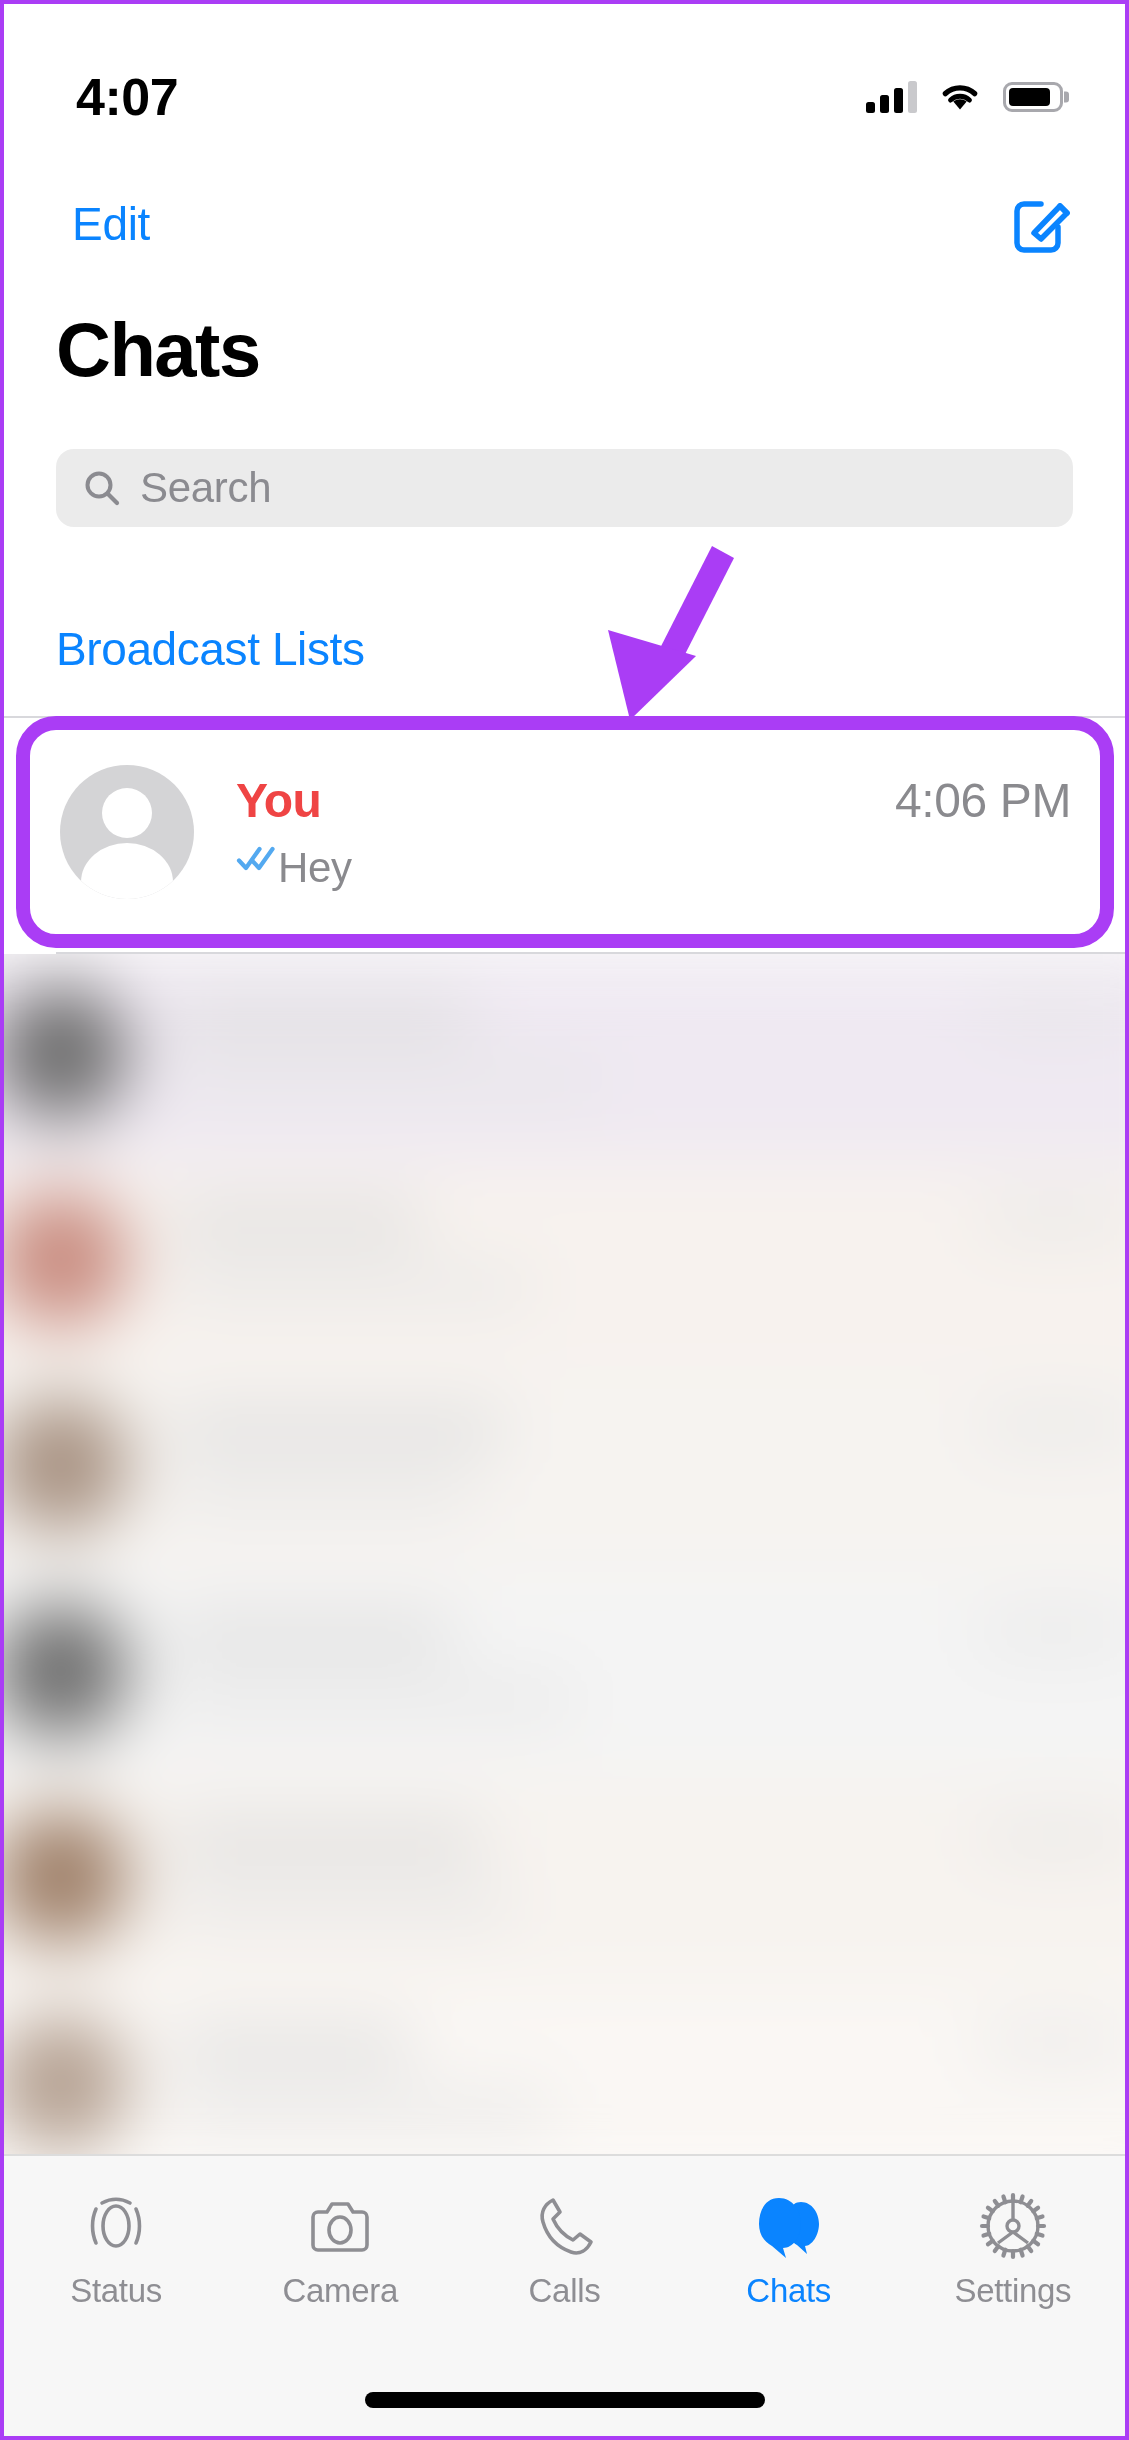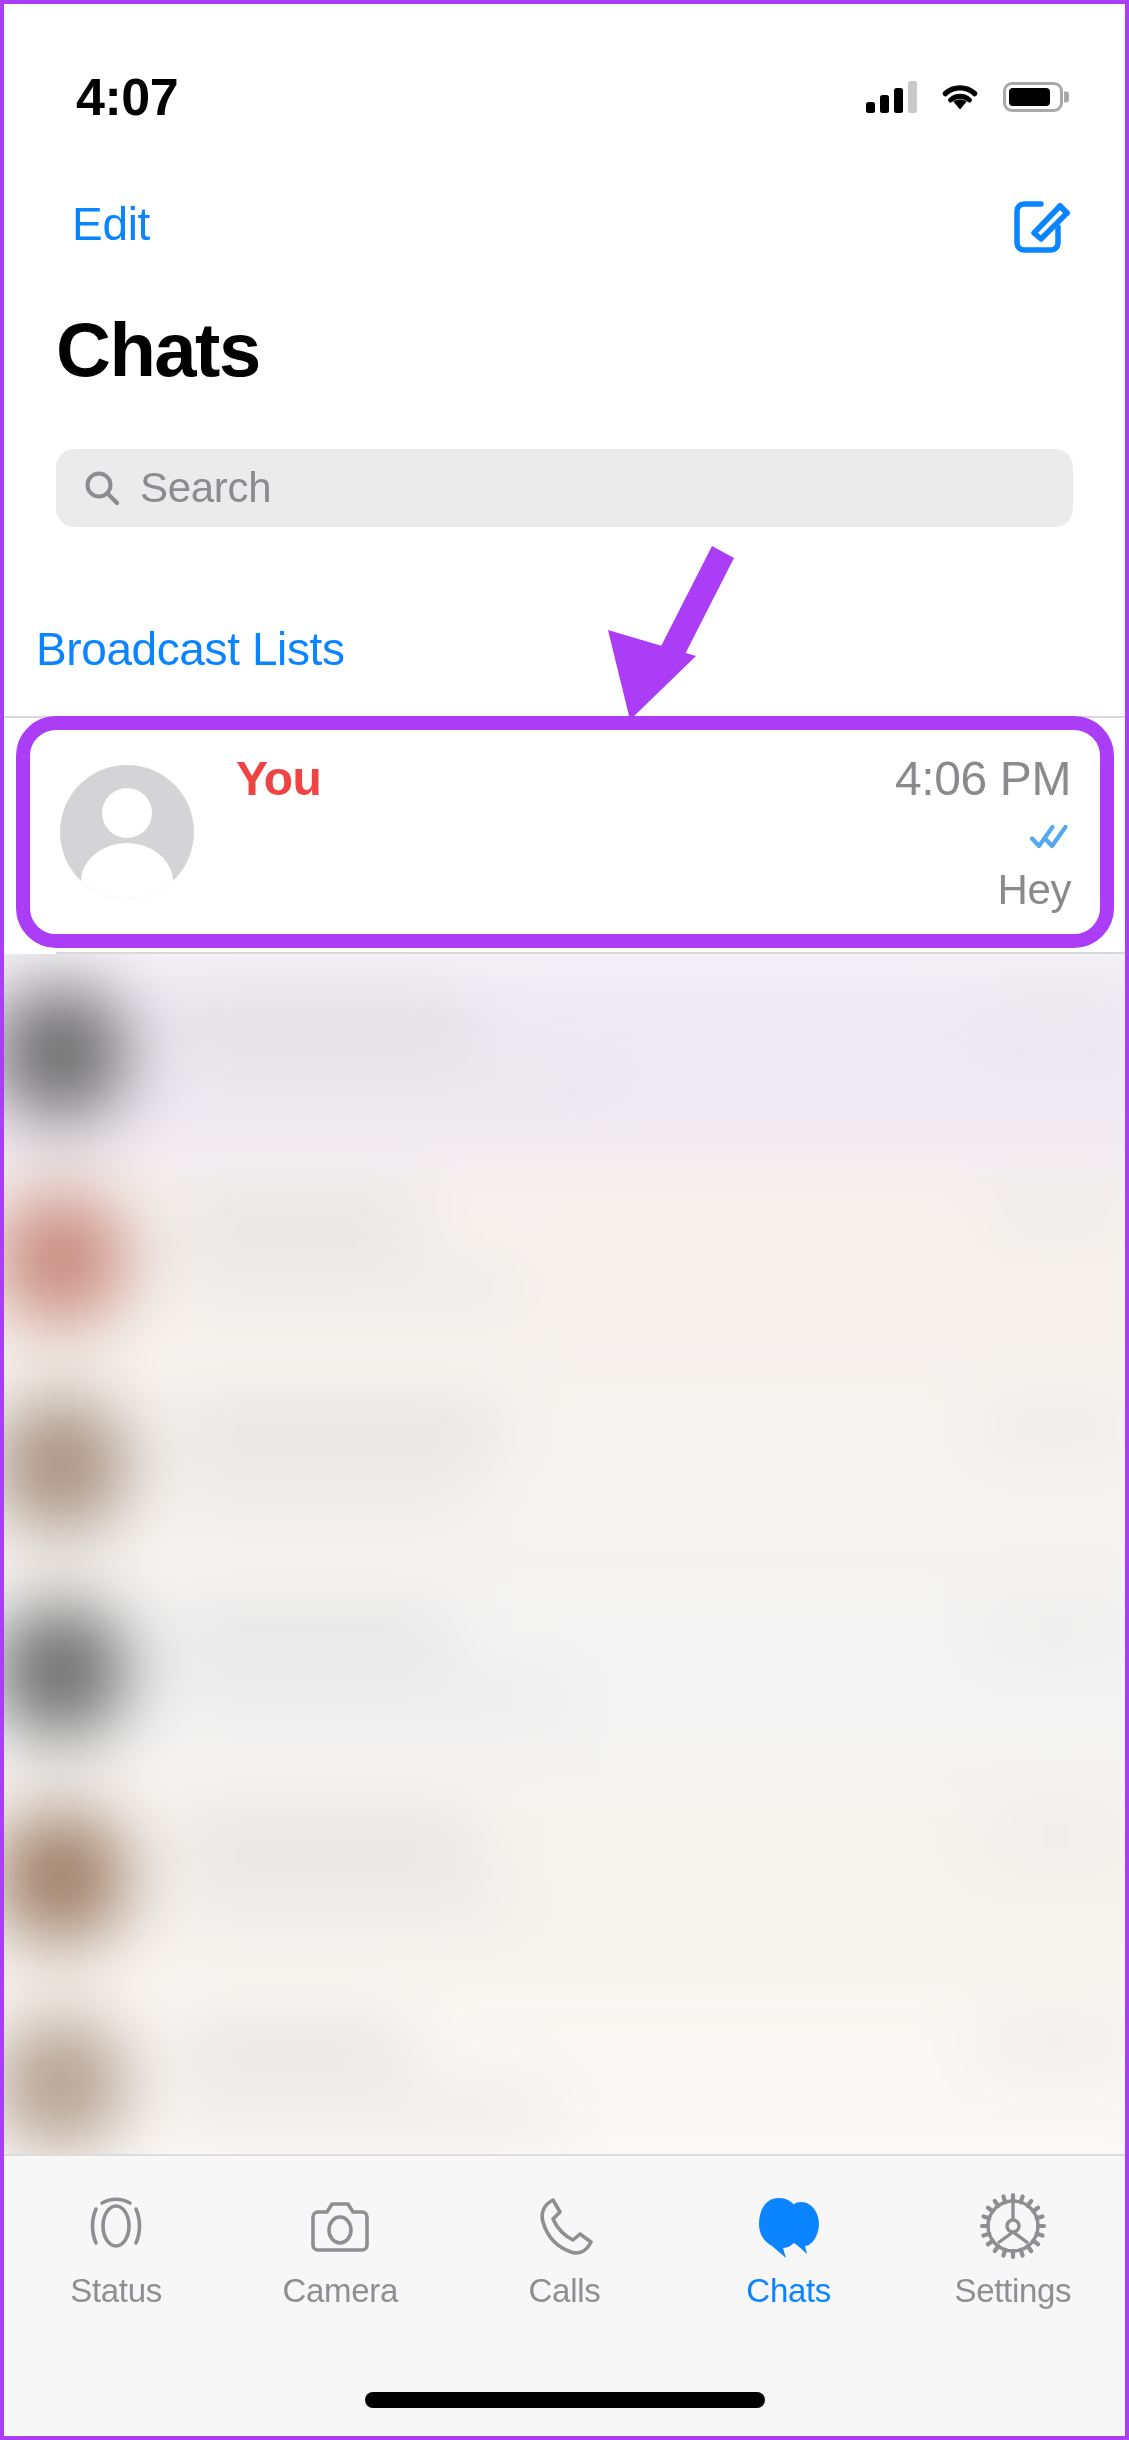--- a/index.html
+++ b/index.html
@@ -65,21 +65,21 @@
     position:absolute; top:445px; left:52px; right:52px; height:78px;
     background:#ebebeb; border-radius:18px;
     display:flex; align-items:center; padding:0 26px; gap:18px; cursor:text;
   }
   #search-placeholder { font-size:42px; color:#8b8b90; letter-spacing:-0.3px; }
 
   
   #action-row {
     position:absolute; top:603px; left:0; right:0; height:84px;
     display:flex; align-items:center; justify-content:space-between;
-    padding:0 32px;
+    padding:0 52px;
   }
   #action-row > div { font-size:46px; color:#0a84ff; letter-spacing:-0.4px; cursor:pointer; }
 
   #list-divider-top {
     position:absolute; top:712px; left:0; right:0; height:2px; background:#d8d8dc;
   }
 
   
   #chat-row {
     position:absolute; top:718px; left:12px; width:1095px; height:220px;
@@ -95,21 +95,21 @@
     width:50px; height:50px; border-radius:50%; background:#fff;
   }
   #chat-avatar .body {
     position:absolute; bottom:-22px; left:50%; transform:translateX(-50%);
     width:92px; height:78px; border-radius:50% 50% 0 0; background:#fff;
   }
   #chat-text { flex:1 1 auto; margin-left:42px; min-width:0; }
   #chat-top-line { display:flex; align-items:baseline; justify-content:space-between; }
   #chat-title { font-size:48px; font-weight:bold; color:#ef4444; letter-spacing:-0.6px; }
   #chat-time { font-size:48px; color:#8a8a8e; letter-spacing:-0.4px; }
-  #chat-bottom-line { display:flex; align-items:flex-end; gap:14px; margin-top:16px;flex-direction:column; }
+  #chat-bottom-line { display:flex; align-items:flex-start; margin-top:16px; }
   #chat-preview { font-size:42px; color:#8a8a8e; letter-spacing:-0.4px; }
 
   #highlight-box {
     position:absolute; top:712px; left:12px; width:1098px; height:232px;
     border:14px solid #AA3DF5; border-radius:40px;
     pointer-events:none;
   }
   #annotation-arrow {
     position:absolute; top:530px; left:580px; width:180px; height:200px;
     pointer-events:none;

